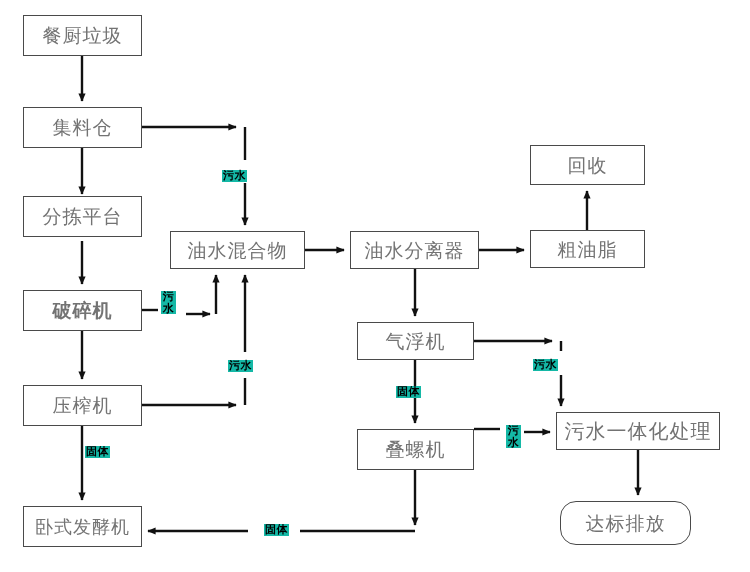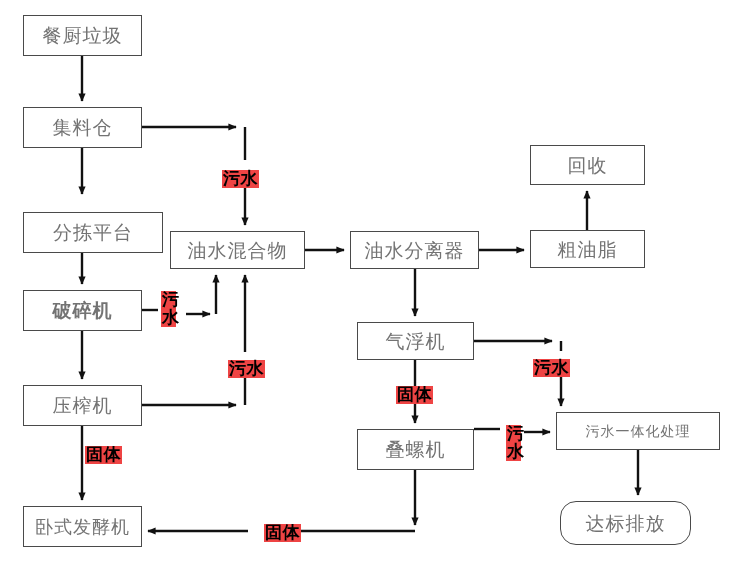--- a/index.html
+++ b/index.html
@@ -33,27 +33,27 @@
     color: #737373;
     font-size: 19px;
     letter-spacing: 1px;
     line-height: 1;
     z-index: 3;
     white-space: nowrap;
   }
   .elabel {
     position: absolute;
     color: #000000;
-    font-size: 17px;
+    font-size: 11px;
     font-weight: bold;
     line-height: 1.05;
     letter-spacing: 0.5px;
     z-index: 4;
     white-space: nowrap;
-    background: #ef4444;
+    background: #14b8a6;
     padding: 0 1px;
   }
   .elabel.vert {
     white-space: normal;
     width: 13px;
     text-align: center;
   }
 </style>
 </head>
 <body>
@@ -114,41 +114,41 @@
       <path d="M415,470 L415,525" marker-end="url(#ah)"></path>
       <path d="M415,531 L300,531"></path>
       <path d="M248,531 L148,531" marker-end="url(#ah)"></path>
     </g>
   </svg>
 
   <div class="node" style="left:23px;  top:15px;  width:119px; height:41px;">餐厨垃圾</div>
 
   <div class="node" style="left:23px;  top:107px; width:119px; height:41px;">集料仓</div>
 
-  <div class="node" style="left:23px;  top:212px; width:140px; height:41px;">分拣平台</div>
+  <div class="node" style="left:23px;  top:196px; width:119px; height:41px;">分拣平台</div>
 
   <div class="node" style="left:23px;  top:290px; width:119px; height:41px;font-weight:bold;">破碎机</div>
 
   <div class="node" style="left:23px;  top:385px; width:119px; height:41px;">压榨机</div>
 
   <div class="node" style="left:23px;  top:506px; width:119px; height:41px; font-size:18px;">卧式发酵机</div>
 
   <div class="node" style="left:170px; top:231px; width:135px; height:38px;">油水混合物</div>
 
   <div class="node" style="left:350px; top:231px; width:129px; height:38px;">油水分离器</div>
 
   <div class="node" style="left:530px; top:230px; width:115px; height:38px;">粗油脂</div>
 
   <div class="node" style="left:530px; top:145px; width:115px; height:40px;">回收</div>
 
   <div class="node" style="left:357px; top:322px; width:117px; height:38px;">气浮机</div>
 
   <div class="node" style="left:357px; top:429px; width:117px; height:41px;">叠螺机</div>
 
-  <div class="node" style="left:556px; top:412px; width:164px; height:38px; font-size:14px;">污水一体化处理</div>
+  <div class="node" style="left:556px; top:412px; width:164px; height:38px; font-size:20px;">污水一体化处理</div>
 
   <div class="node" style="left:560px; top:501px; width:131px; height:44px;border-radius:16px;">达标排放</div>
 
   <div class="elabel" style="left:222px; top:170px;">污水</div>
 
   <div class="elabel vert" style="left:161px; top:291px;">污水</div>
 
   <div class="elabel" style="left:228px; top:360px;">污水</div>
 
   <div class="elabel" style="left:533px; top:359px;">污水</div>

